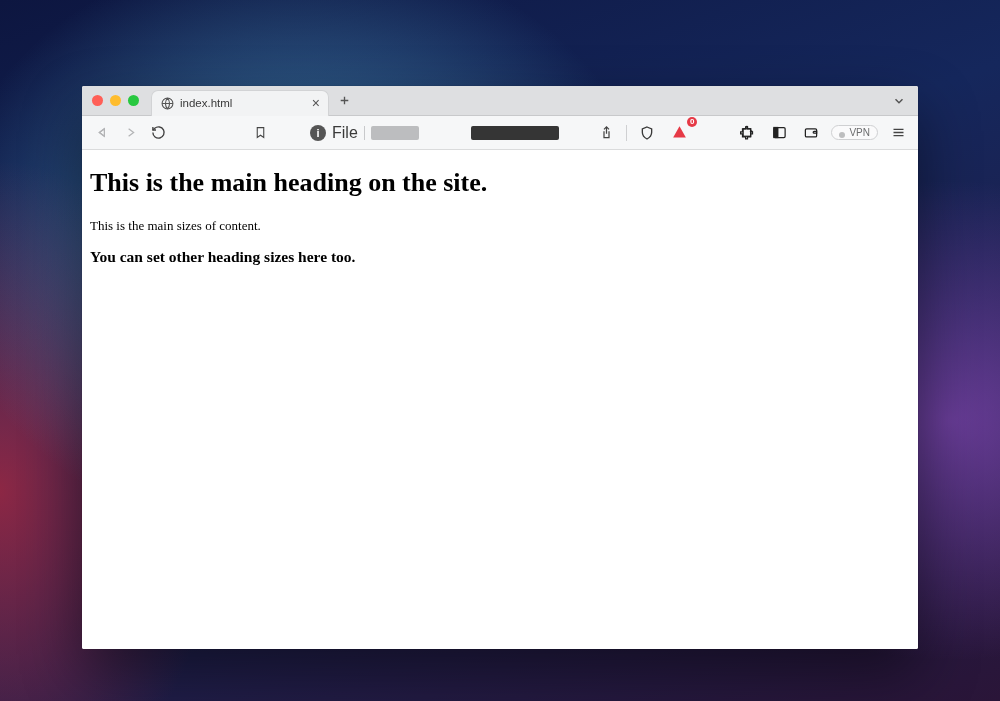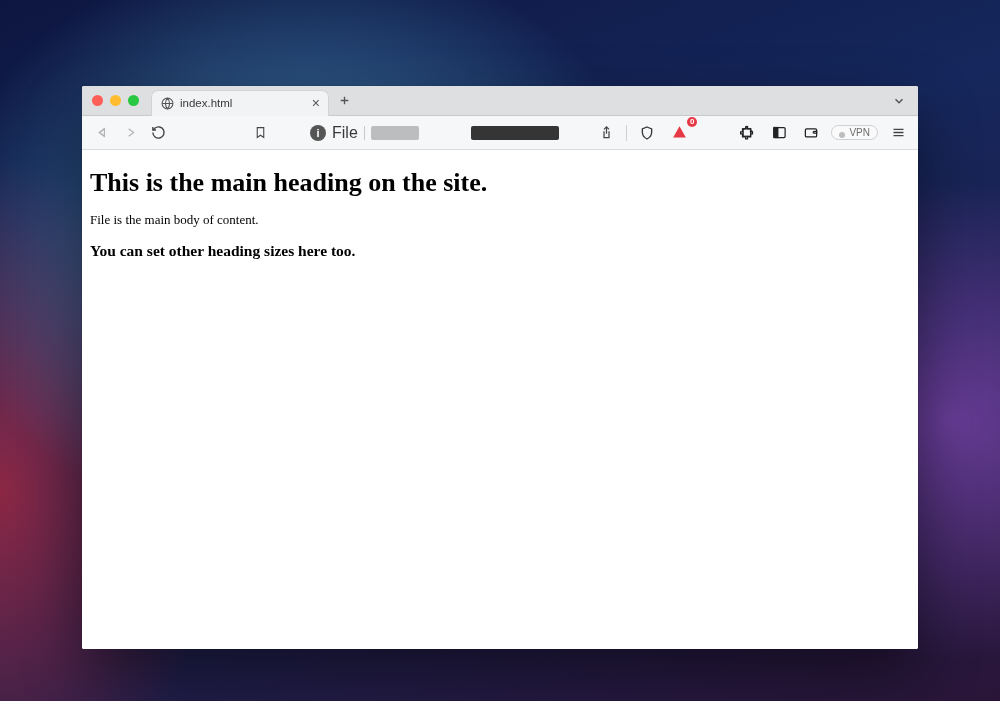--- a/index.html
+++ b/index.html
@@ -141,21 +141,21 @@
     .vpn-dot { width:6px; height:6px; border-radius:50%; background:#bdbebf; }
     
     .page-content {
       flex:1;
       background:#fff;
       padding: 12px 8px;
       font-family: "Times New Roman", Times, serif;
       color:#000;
       overflow:auto;
     }
-    .page-content h1 { font-size: 26px; font-weight: 700; margin: 6px 0 14px 0; }
+    .page-content h1 { font-size: 26px; font-weight: 700; margin: 6px 0 20px 0; }
     .page-content p { font-size: 13px; margin: 0 0 14px 0; }
     .page-content h3 { font-size: 15.5px; font-weight: 700; margin: 12px 0 10px 0; }
 
     svg { display:block; }
   </style>
 </head>
 <body>
 
 <div class="desktop-bg"></div>
 
@@ -281,17 +281,17 @@
       <div class="tb-btn">
         <svg width="15" height="15" viewBox="0 0 24 24" fill="none" stroke="#444" stroke-width="2.3">
           <path d="M4 7h16M4 12h16M4 17h16"></path>
         </svg>
       </div>
     </div>
   </div>
 
   <div class="page-content">
     <h1>This is the main heading on the site.</h1>
-    <p>File is the main body of content.</p>
+    <p>This is the main sizes of content.</p>
     <h3>You can set other heading sizes here too.</h3>
   </div>
 
 </div>
 
 </body></html>

